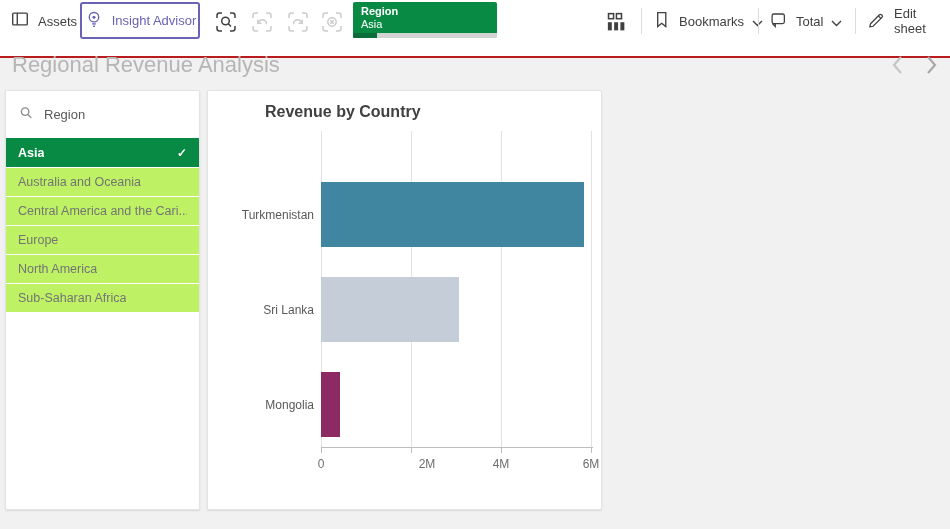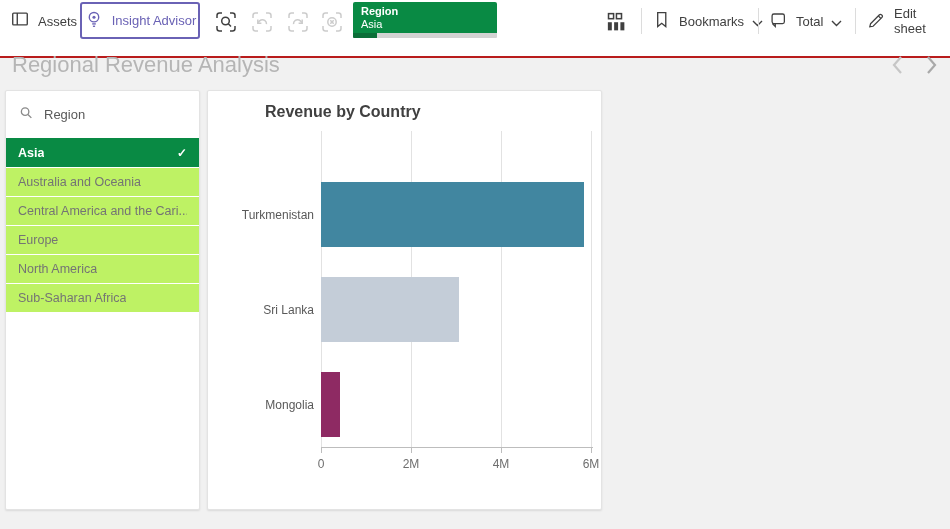--- a/index.html
+++ b/index.html
@@ -240,21 +240,21 @@
   </div>
 
   <div class="card chart-card">
     <div class="chart-title">Revenue by Country</div>
     <div class="chart-body">
         <div class="gridline" style="left: 113px; top: 40px; height: 316px;"></div>
         <div class="axis-tick" style="left: 113px; top: 356px;"></div>
         <span class="tick-label" style="left: 113px; top: 366px;">0</span>
         <div class="gridline" style="left: 203px; top: 40px; height: 316px;"></div>
         <div class="axis-tick" style="left: 203px; top: 356px;"></div>
-        <span class="tick-label" style="left: 203px; top: 366px;">2M</span>
+        <span class="tick-label" style="left: 219px; top: 366px;">2M</span>
         <div class="gridline" style="left: 293px; top: 40px; height: 316px;"></div>
         <div class="axis-tick" style="left: 293px; top: 356px;"></div>
         <span class="tick-label" style="left: 293px; top: 366px;">4M</span>
         <div class="gridline" style="left: 383px; top: 40px; height: 316px;"></div>
         <div class="axis-tick" style="left: 383px; top: 356px;"></div>
         <span class="tick-label" style="left: 383px; top: 366px;">6M</span>
         <div class="axis-line" style="left: 113px; top: 356px; width: 272px;"></div>
         <div class="bar" style="left: 113px; top: 91px; width: 263.25px; height: 65px; background: rgb(65, 134, 160);"></div>
         <span class="bar-label" style="top: 123.5px; margin-left: 25px;">Turkmenistan</span>
         <div class="bar" style="left: 113px; top: 186px; width: 138.15px; height: 65px; background: rgb(196, 205, 216);"></div>

